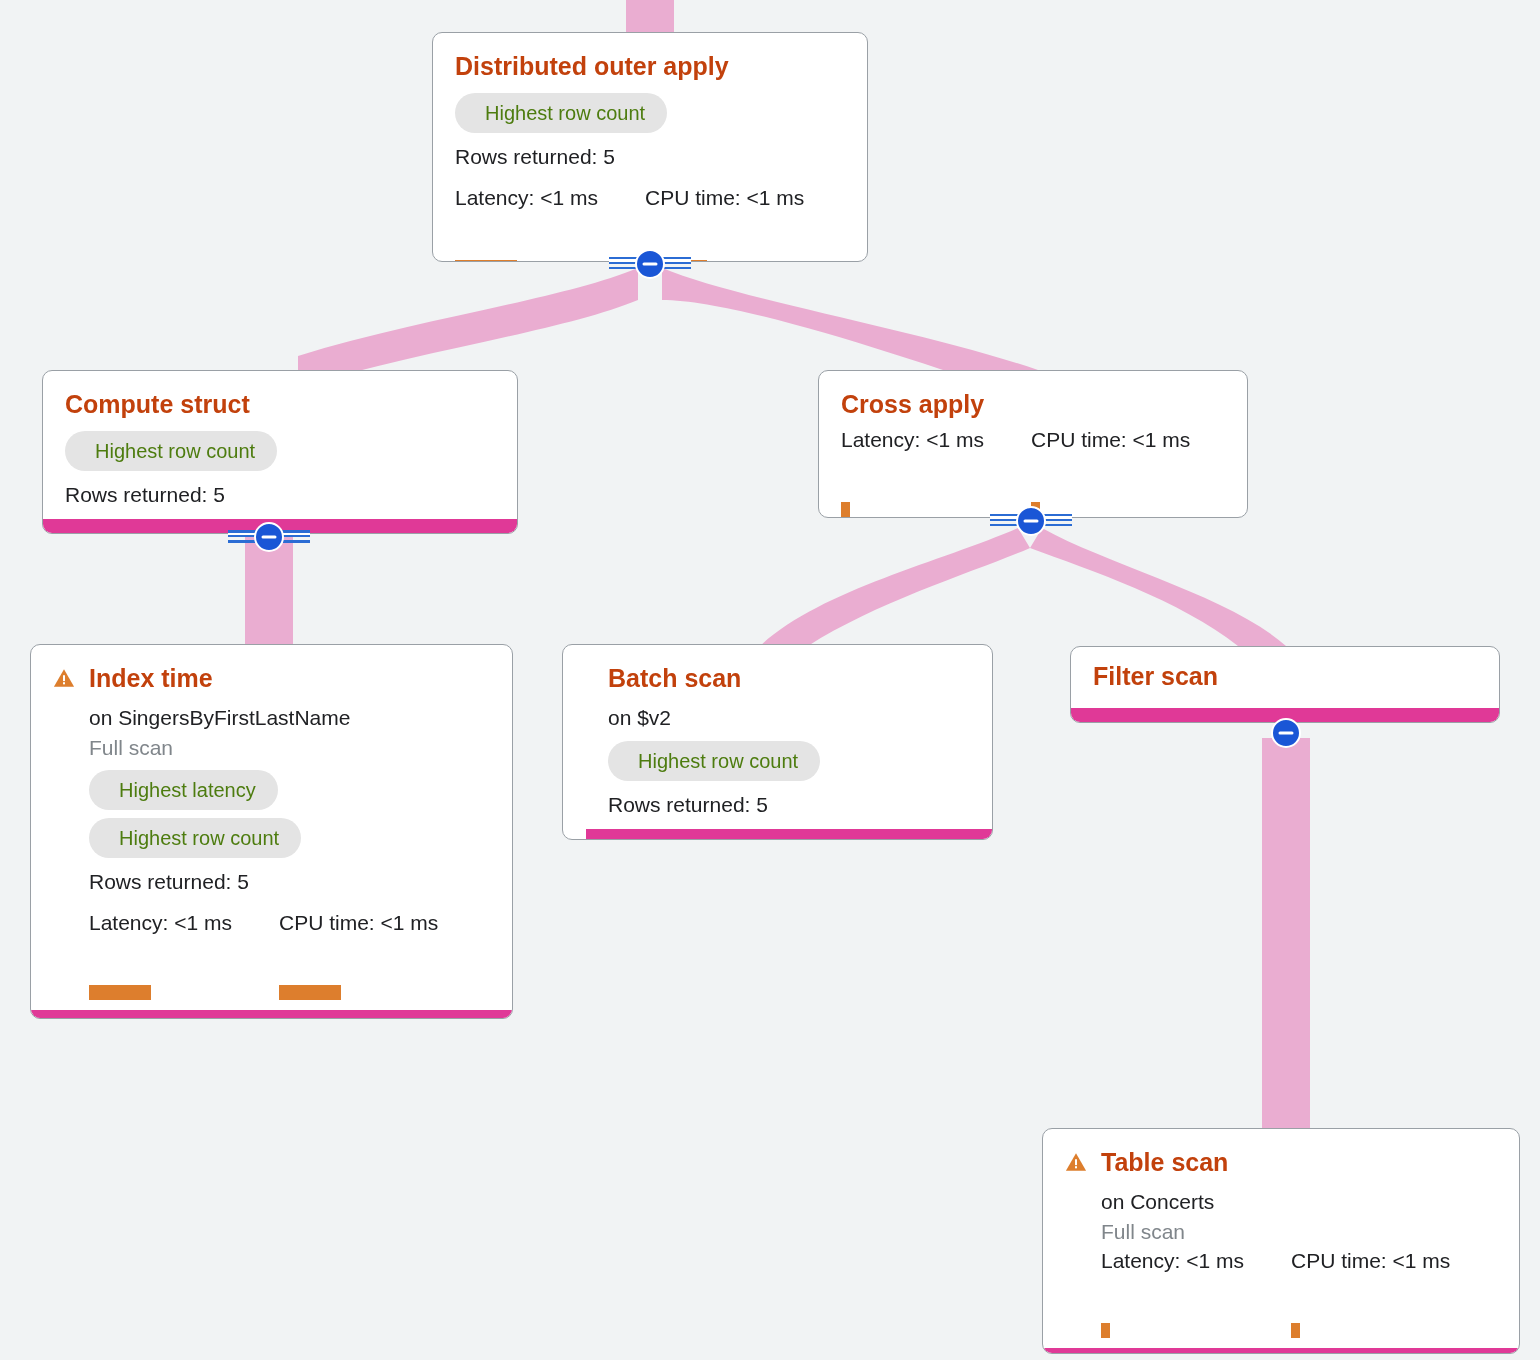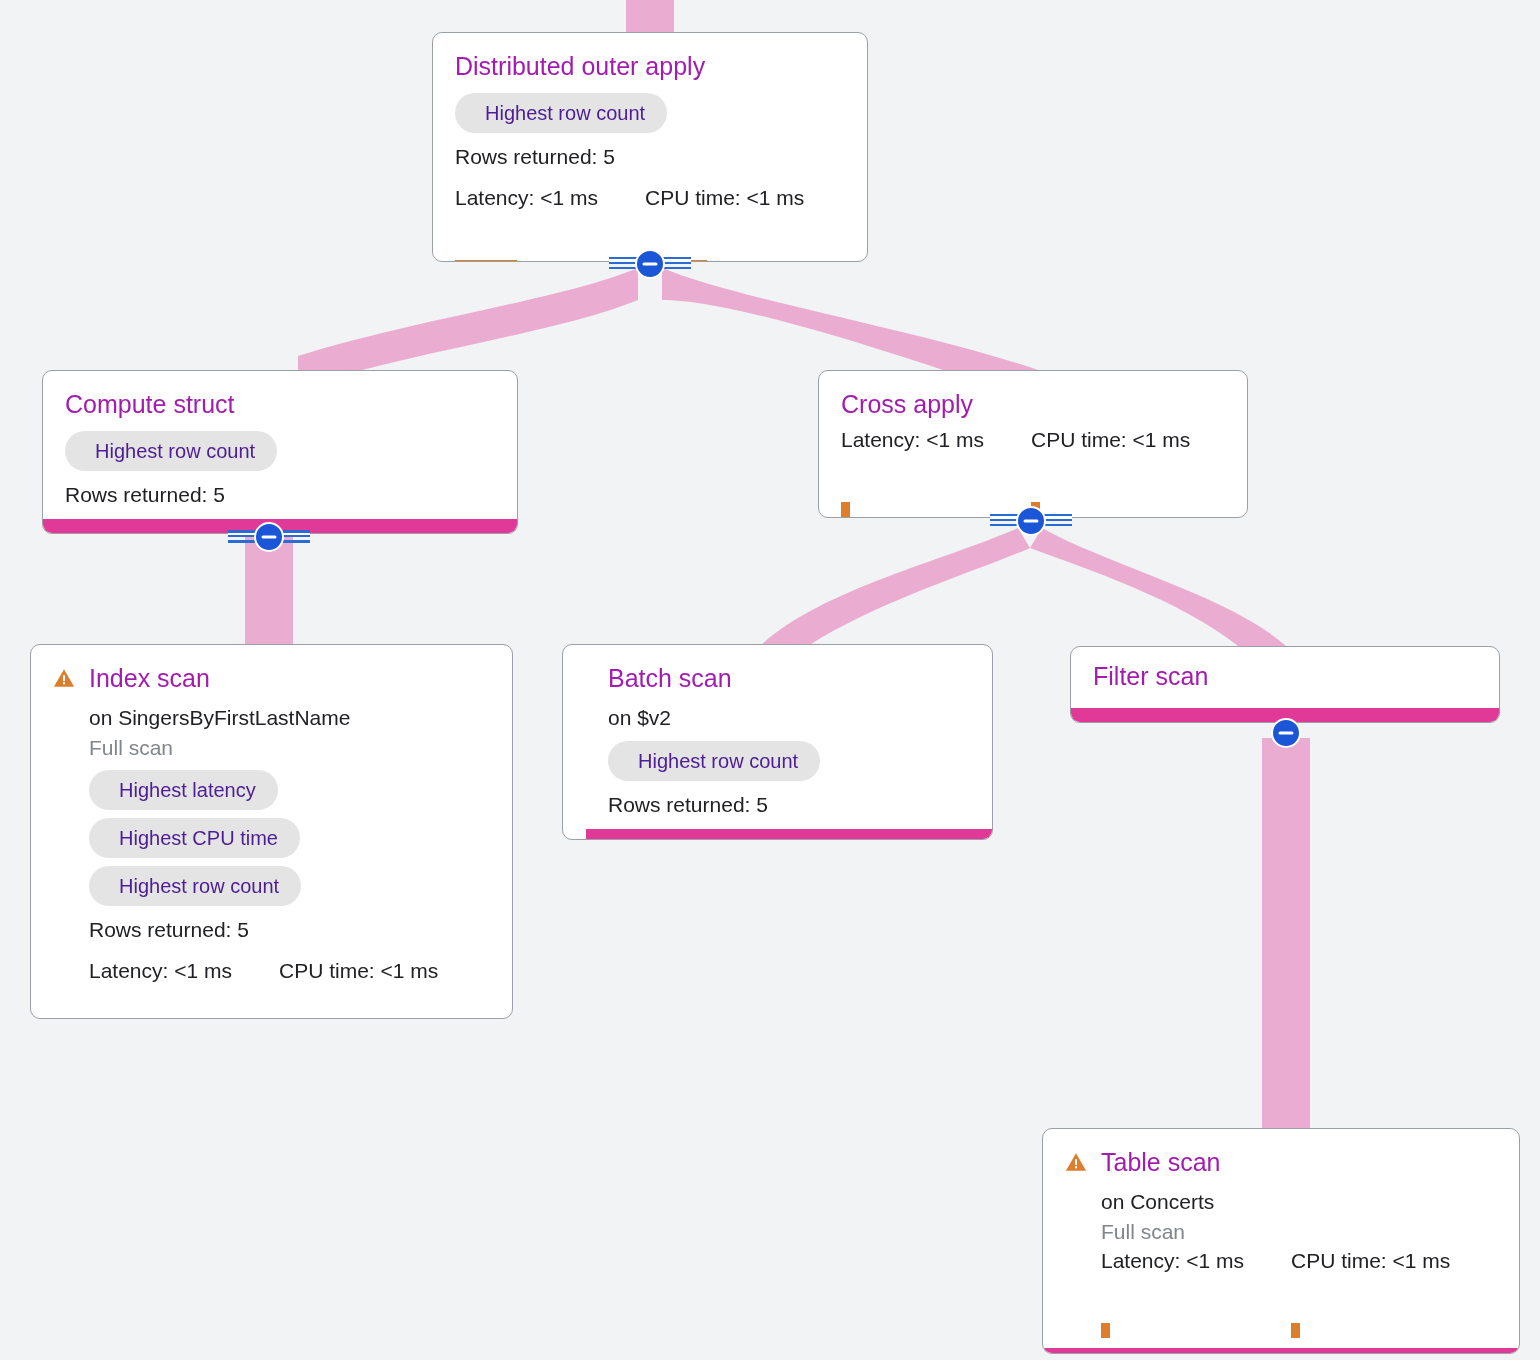--- a/index.html
+++ b/index.html
@@ -61,22 +61,22 @@
   }
   .warn-icon {
     flex: 0 0 auto;
     width: 22px;
     height: 22px;
     display: block;
   }
   .node-title {
     font-size: 25px;
     line-height: 30px;
-    color: #a21caf;
-    font-weight: 400;
+    color: #c2410c;
+    font-weight: 700;
     white-space: nowrap;
   }
 
   .node-subtitle {
     font-size: 21px;
     line-height: 30px;
     color: #202124;
     margin-top: 6px;
     white-space: nowrap;
   }
@@ -84,21 +84,21 @@
     font-size: 21px;
     line-height: 28px;
     color: #80868b;
     margin-top: 1px;
     white-space: nowrap;
   }
 
   .badge {
     display: inline-block;
     background: #e4e4e4;
-    color: #4c1d95;
+    color: #4d7c0f;
     font-size: 20px;
     line-height: 24px;
     border-radius: 20px;
     padding: 8px 22px 8px 30px;
     margin-top: 8px;
     white-space: nowrap;
   }
 
   .rows-returned {
     font-size: 21px;
@@ -276,27 +276,26 @@
   </div>
 
   <div class="node" style="left:30px; top:644px; width:483px; height:375px;">
     <div class="node-body" style="padding-left:22px;">
       <div class="title-row">
         <svg class="warn-icon" viewBox="0 0 24 24">
           <path d="M12 2.5 L23 21.5 L1 21.5 Z" fill="#dd7e2d"></path>
           <rect x="10.9" y="9" width="2.2" height="6.4" fill="#ffffff"></rect>
           <rect x="10.9" y="16.6" width="2.2" height="2.3" fill="#ffffff"></rect>
         </svg>
-        <div class="node-title">Index scan</div>
+        <div class="node-title">Index time</div>
       </div>
       <div style="padding-left:36px; display:flex; flex-direction:column; align-items:flex-start; width:100%; box-sizing:border-box;">
         <div class="node-subtitle">on SingersByFirstLastName</div>
         <div class="node-scantype">Full scan</div>
         <div class="badge">Highest latency</div>
-        <div class="badge">Highest CPU time</div>
         <div class="badge">Highest row count</div>
         <div class="rows-returned">Rows returned: 5</div>
         <div class="metrics">
           <div class="metric" style="width:190px;">
             <div class="metric-label">Latency: &lt;1 ms</div>
             <div class="metric-bar wide"></div>
           </div>
           <div class="metric">
             <div class="metric-label">CPU time: &lt;1 ms</div>
             <div class="metric-bar wide"></div>

